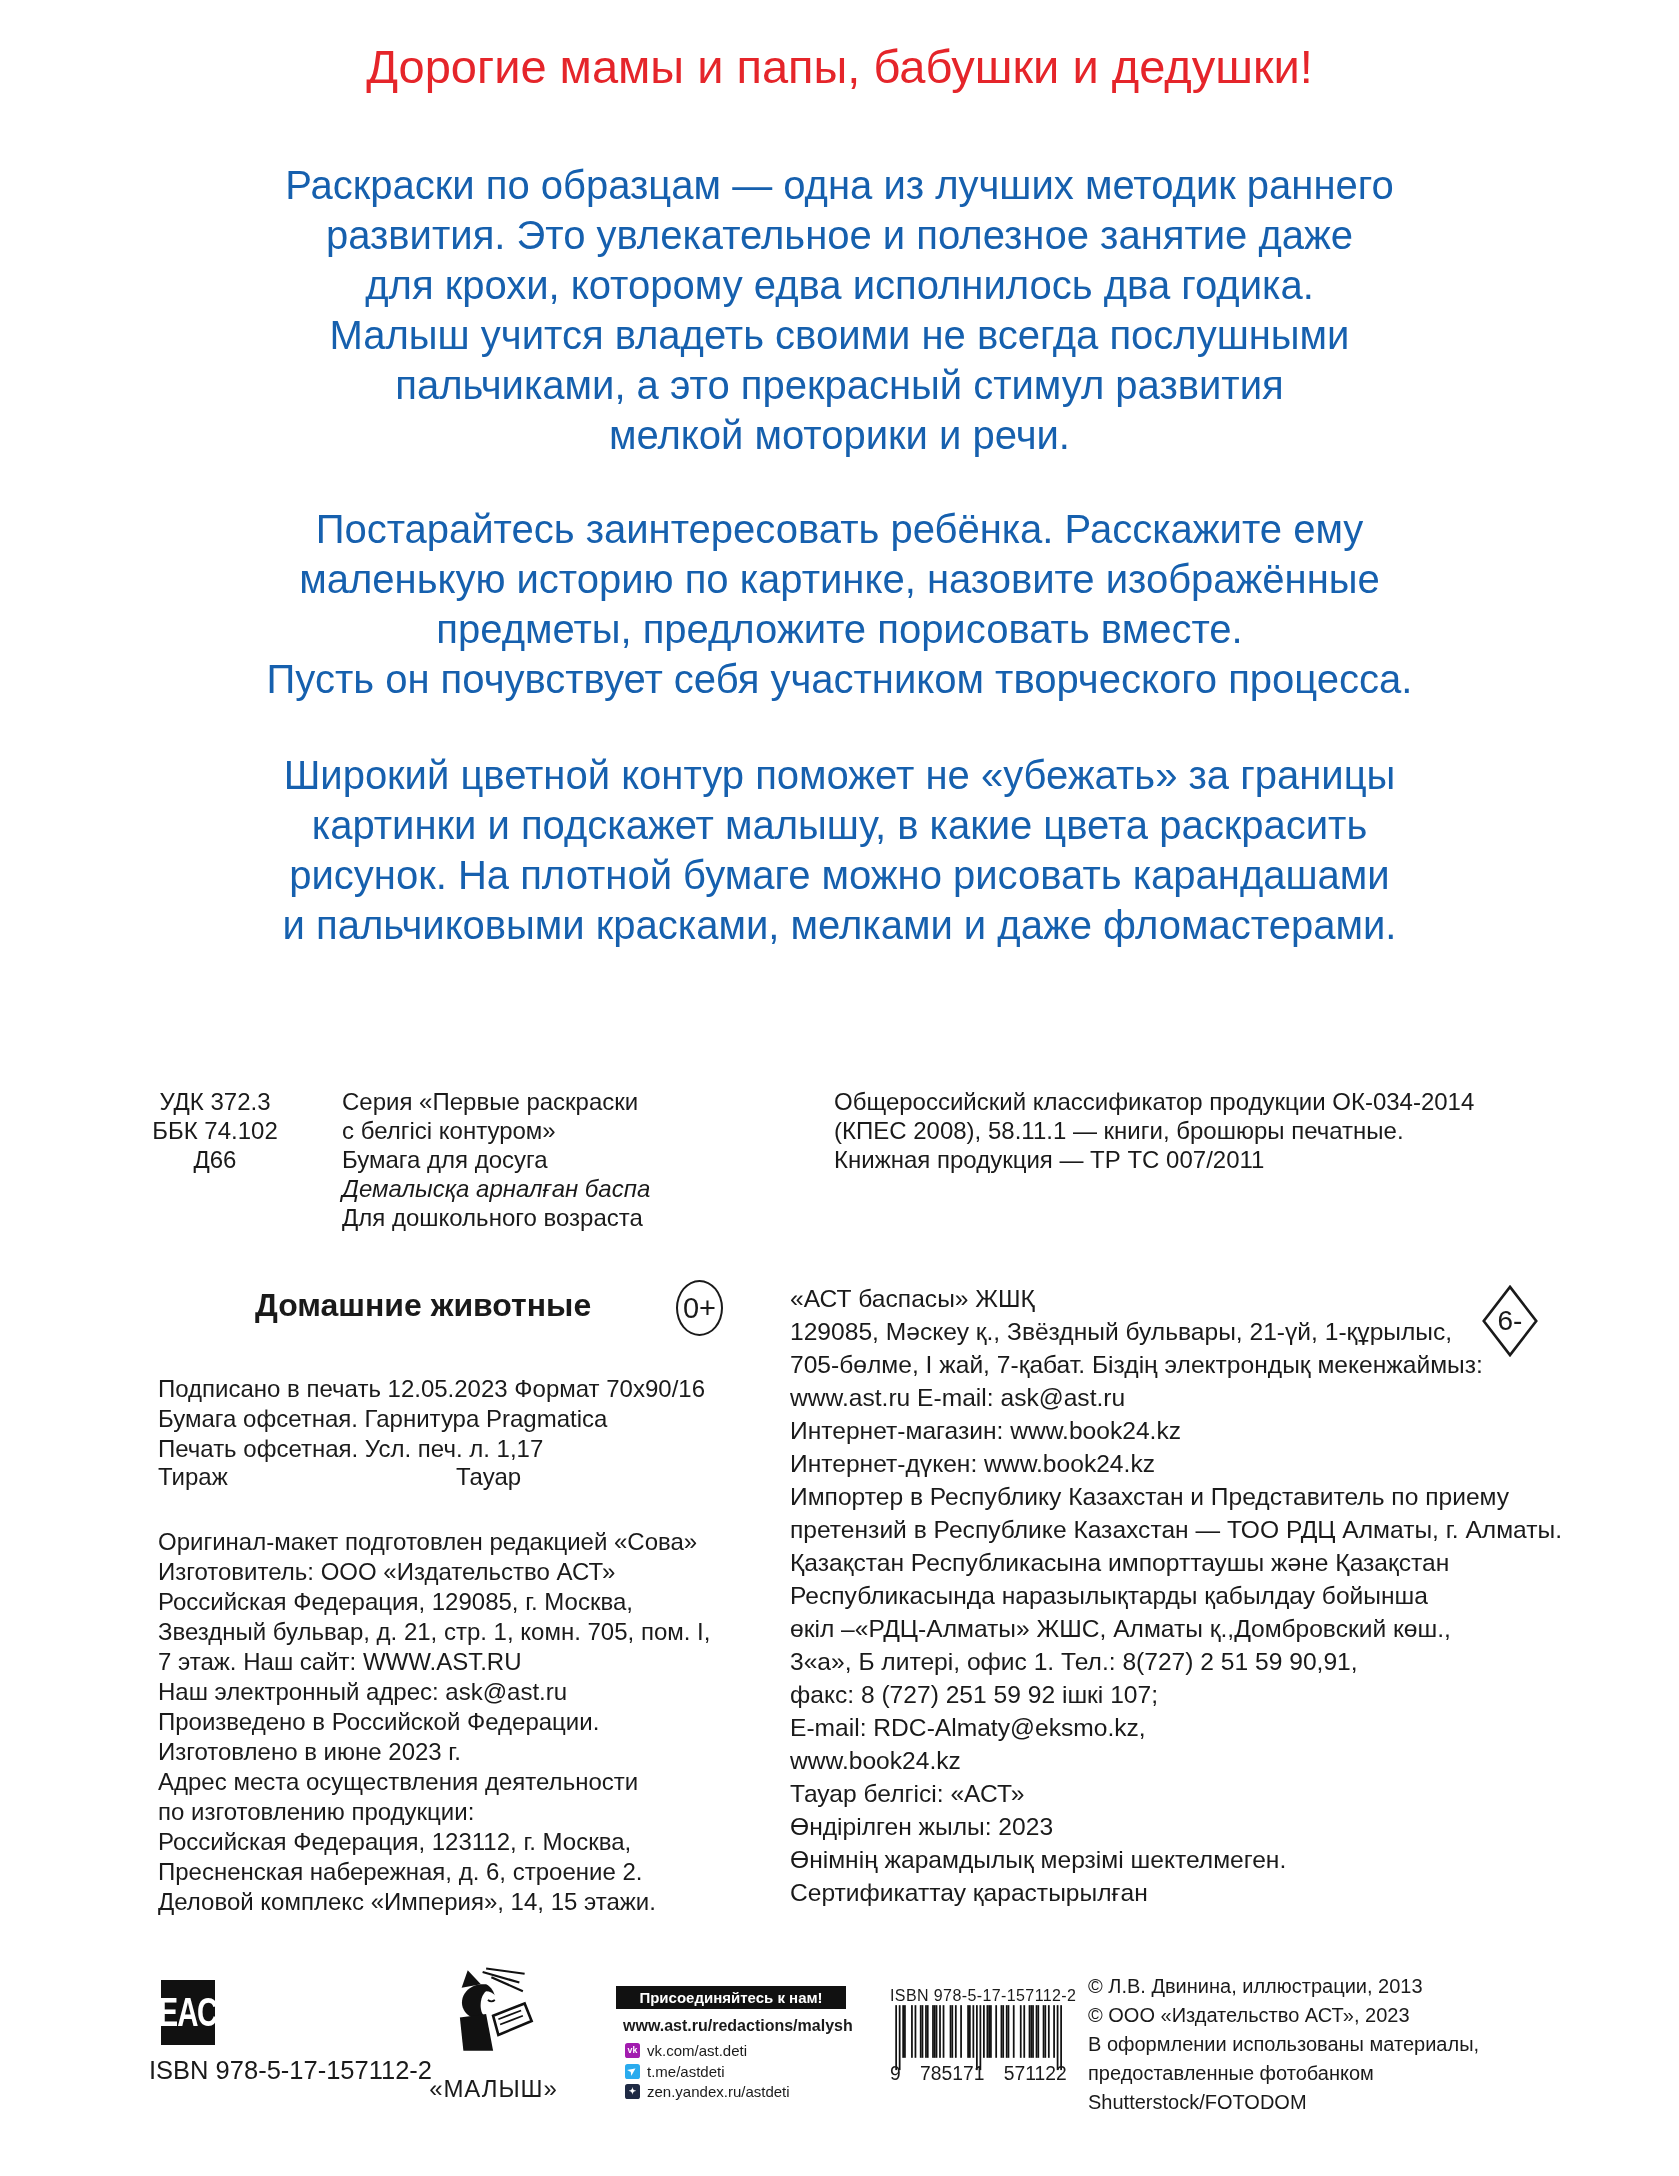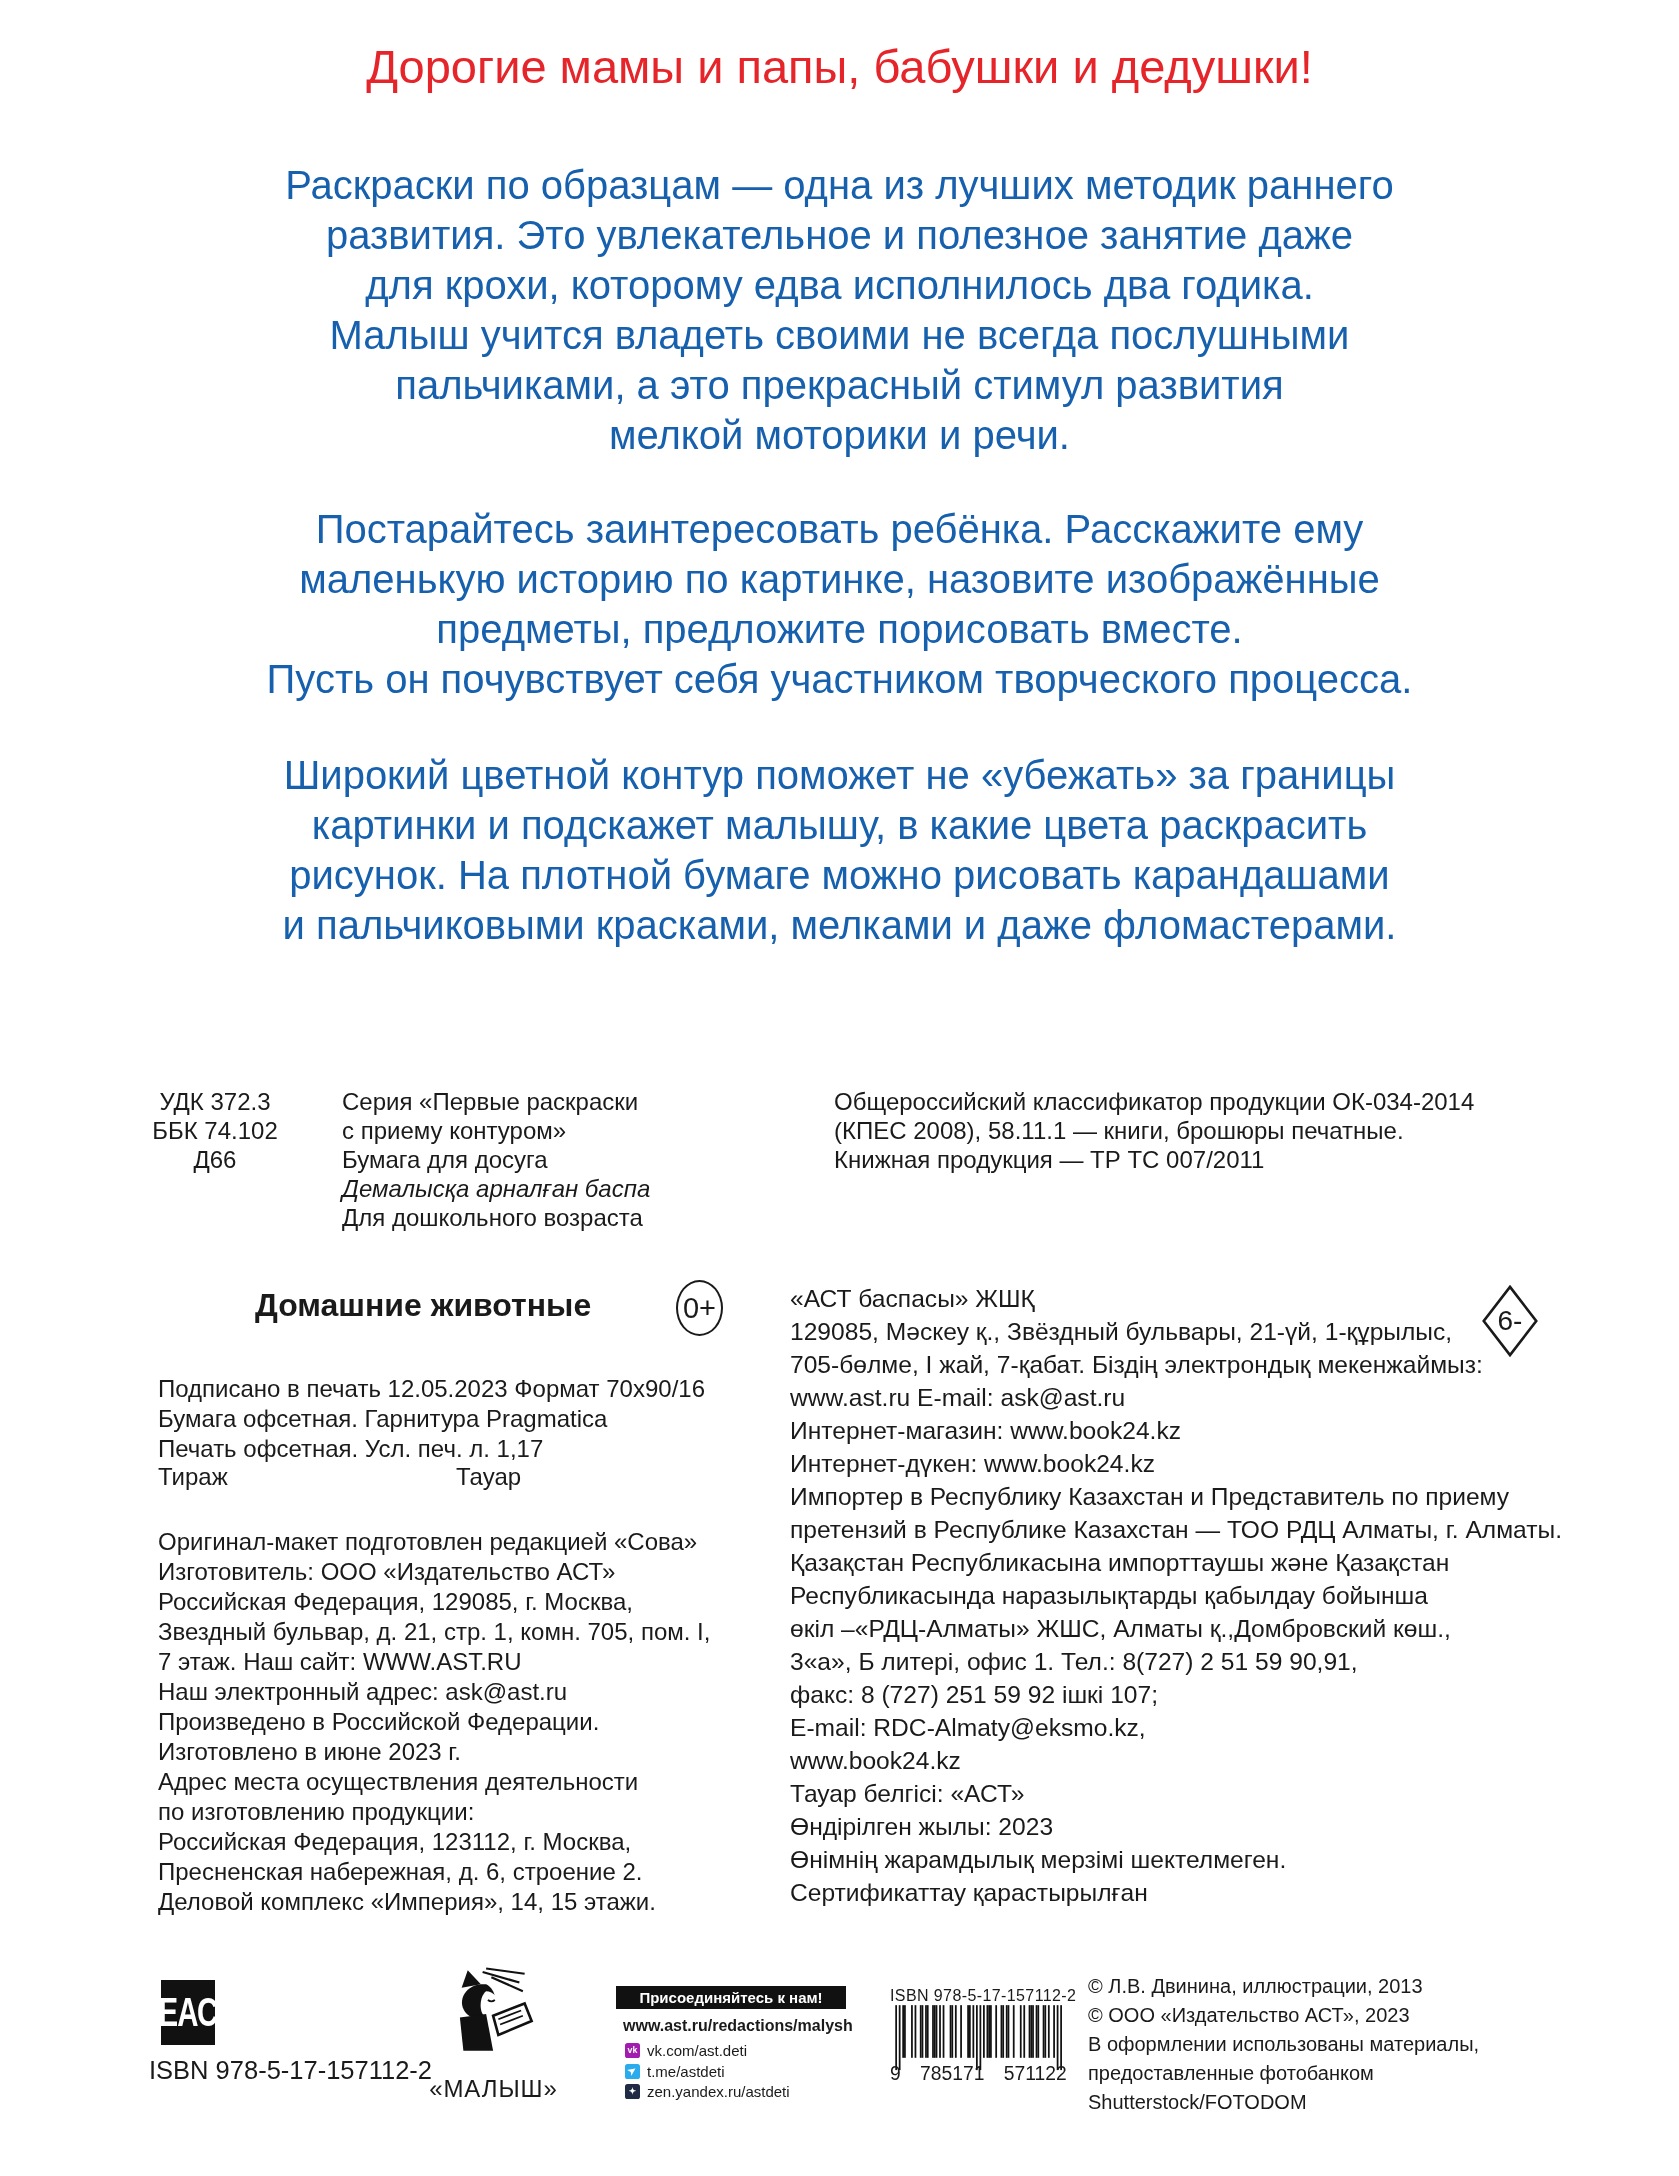--- a/index.html
+++ b/index.html
@@ -79,21 +79,21 @@
 картинки и подскажет малышу, в какие цвета раскрасить
 рисунок. На плотной бумаге можно рисовать карандашами
 и пальчиковыми красками, мелками и даже фломастерами.</div>
 
   <div class="abs colophon pre udk">УДК 372.3
 ББК 74.102
 Д66</div>
 
   <div class="abs colophon series">
     <div>Серия «Первые раскраски</div>
-    <div>с приему контуром»</div>
+    <div>с белгісі контуром»</div>
     <div>Бумага  для досуга</div>
     <div class="it">Демалысқа арналған баспа</div>
     <div>Для  дошкольного  возраста</div>
   </div>
 
   <div class="abs colophon pre classifier">Общероссийский классификатор продукции ОК-034-2014
 (КПЕС 2008), 58.11.1 — книги, брошюры печатные.
 Книжная продукция — ТР ТС 007/2011</div>
 
   <div class="abs book-title">Домашние животные</div>

